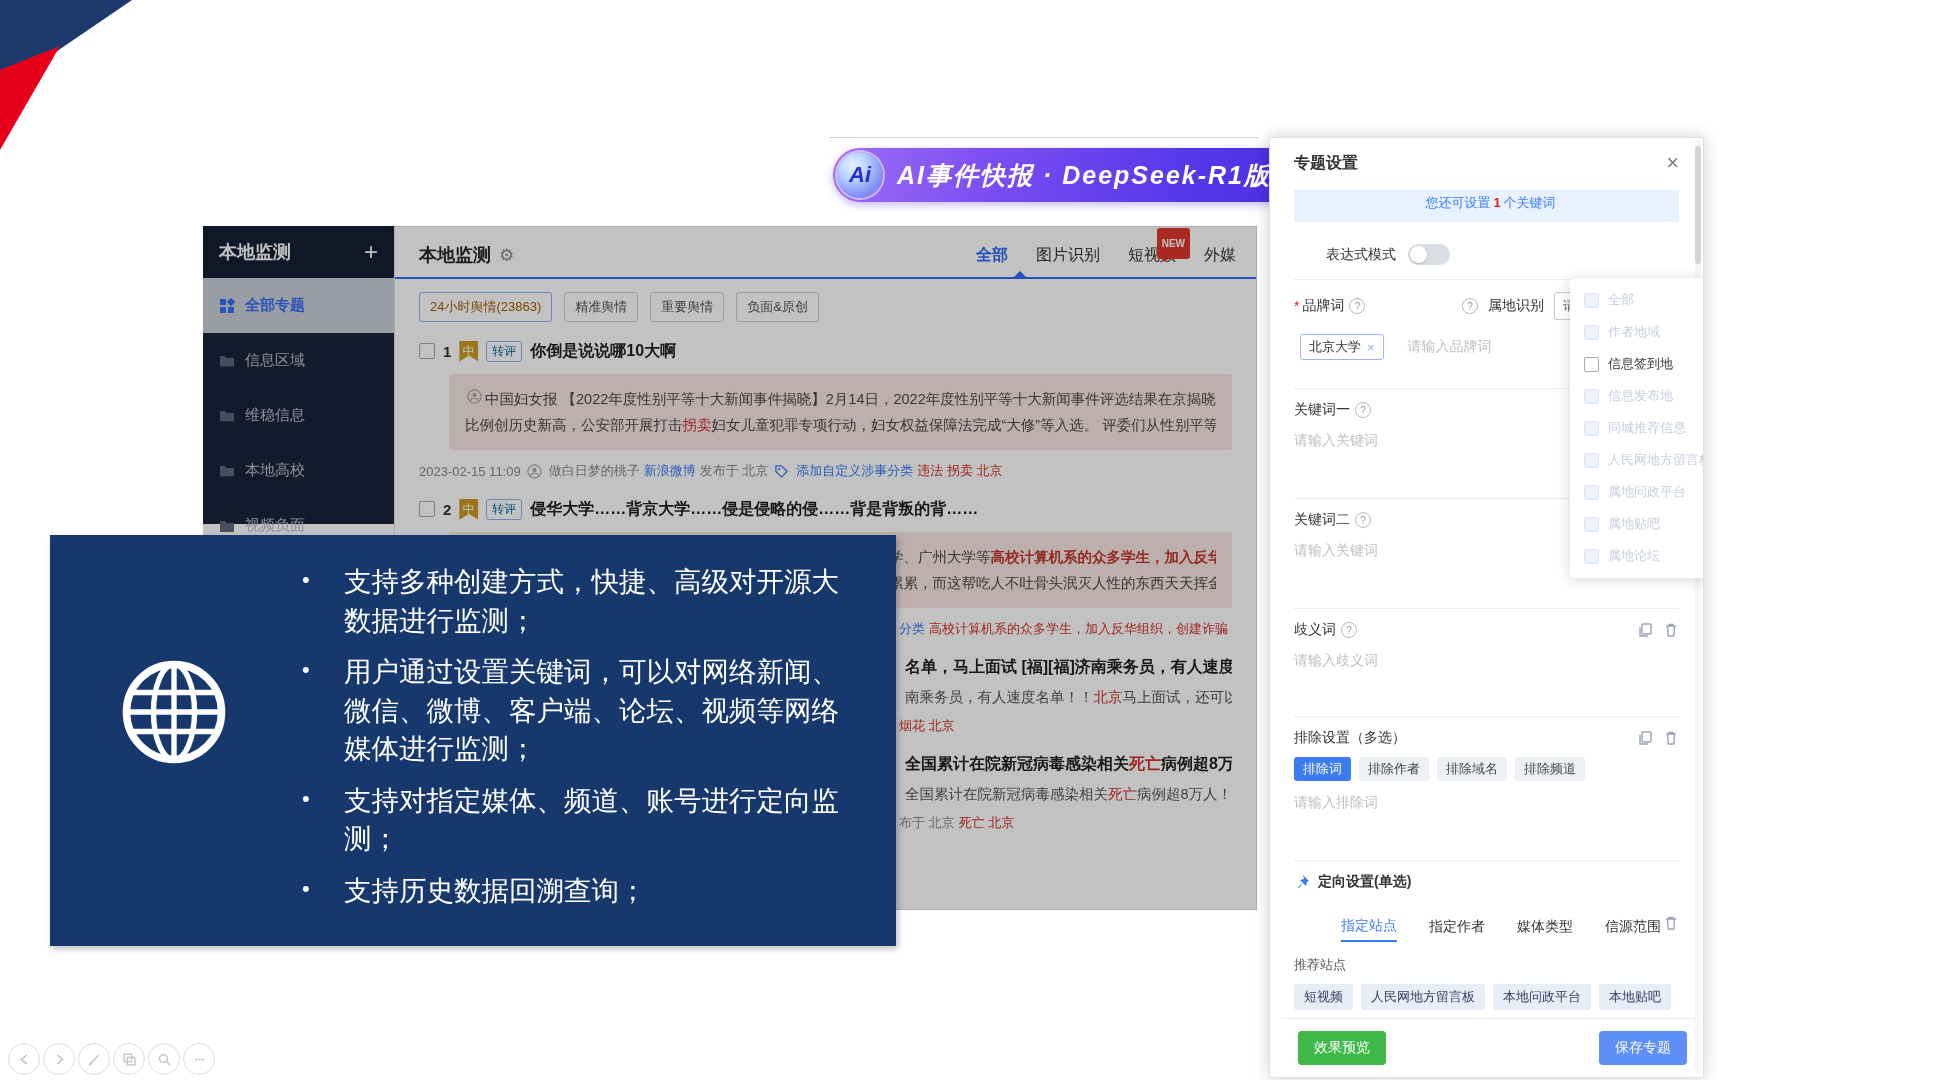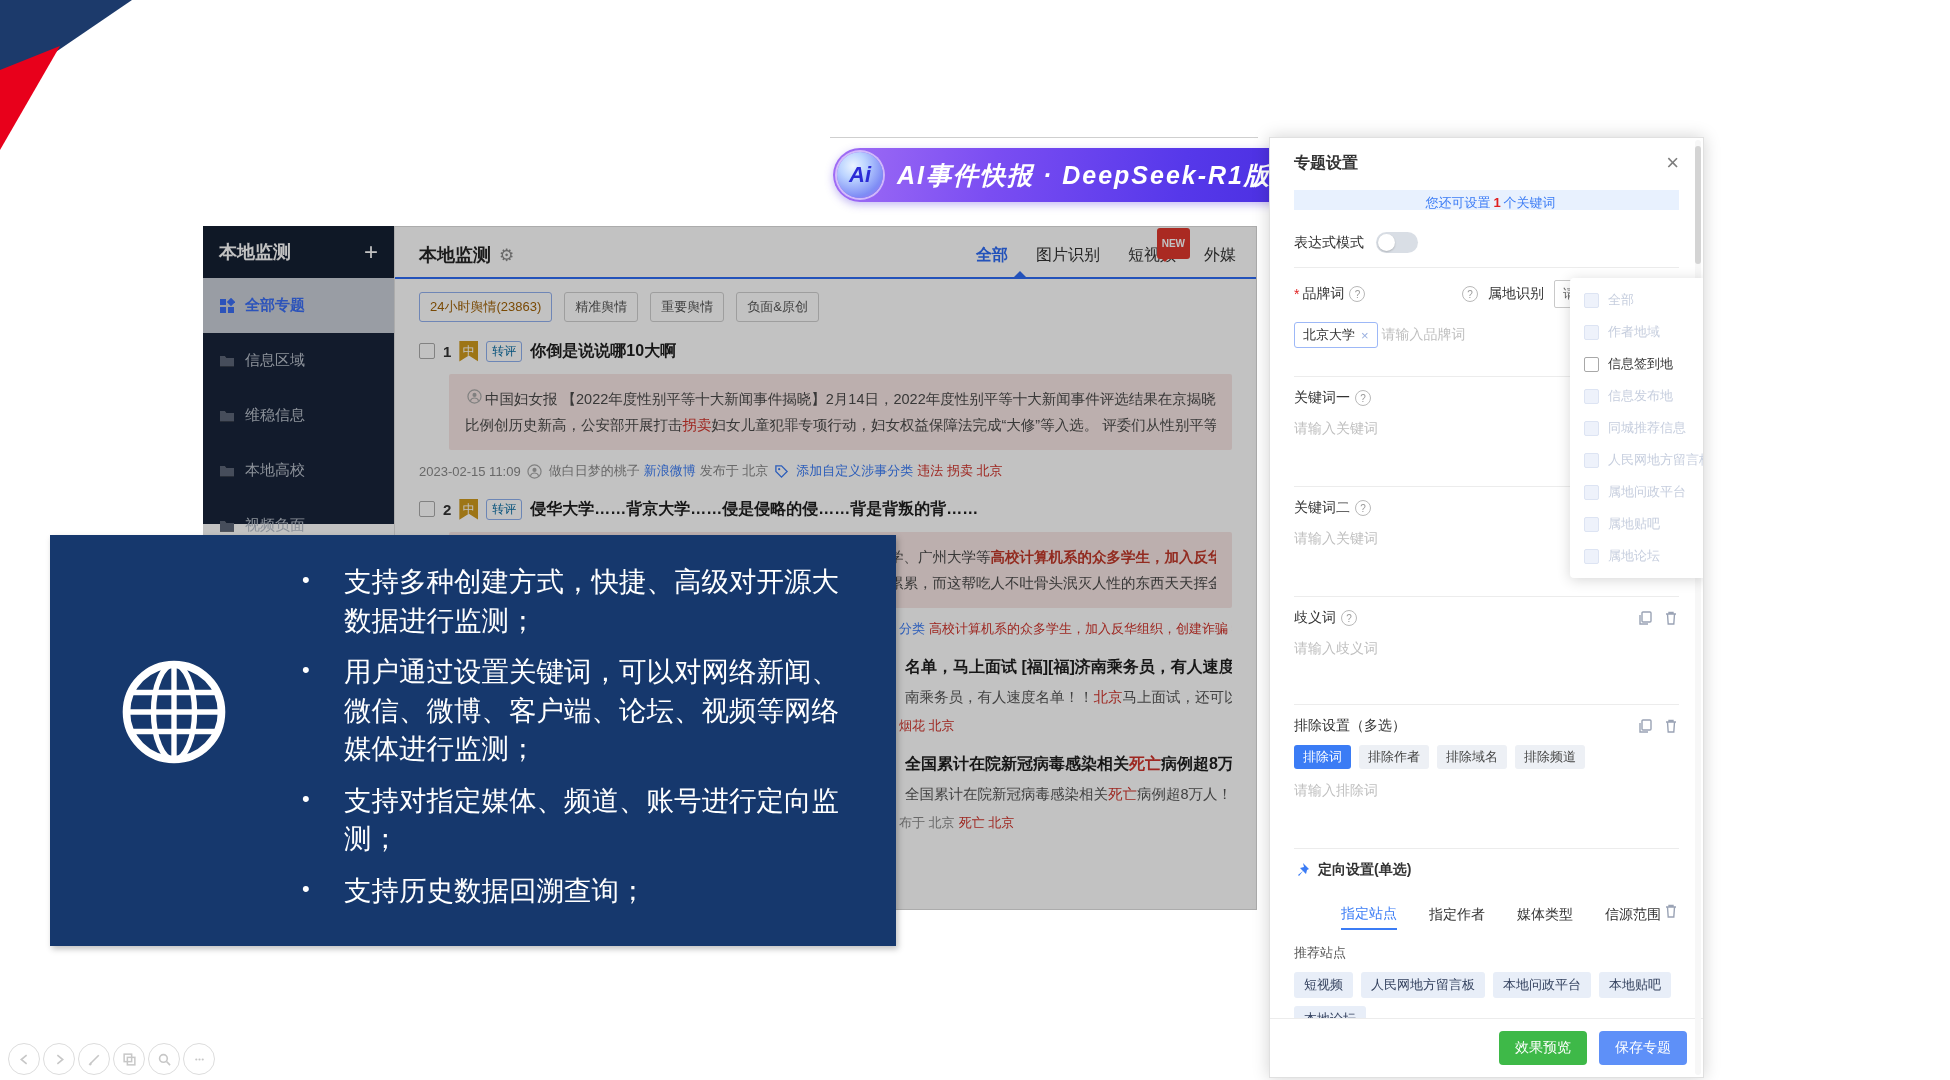--- a/index.html
+++ b/index.html
@@ -85,57 +85,57 @@
   
   .dim{position:absolute;left:0;top:89px;width:1054px;height:684px;background:rgba(0,0,0,0.24);z-index:5;pointer-events:none;}
 
   
   .panel{position:absolute;left:1066px;top:0;width:435px;height:941px;background:#fff;z-index:7;
     border:1px solid #e0e0e0;box-sizing:border-box;box-shadow:0 0 16px rgba(0,0,0,0.18);overflow:hidden;}
   .p-inner{padding:14px 24px 0;position:relative;}
   .p-title-row{display:flex;justify-content:space-between;align-items:center;}
   .p-title{font-size:16px;font-weight:700;color:#333;}
   .p-close{font-size:22px;color:#7d7d7d;cursor:pointer;line-height:1;}
-  .p-notice{margin-top:16px;height:20px;line-height:26px;background:#e8f1fe;text-align:center;font-size:13px;color:#3b7cf5;padding-left:8px;}
+  .p-notice{margin-top:16px;height:32px;line-height:26px;background:#e8f1fe;text-align:center;font-size:13px;color:#3b7cf5;padding-left:8px;}
   .p-notice b{color:#e02020;font-weight:700;margin:0 3px;}
-  .p-toggle-row{margin-top:22px;display:flex;align-items:center;gap:12px;font-size:14px;color:#333;}
+  .p-toggle-row{margin-top:22px;display:flex;align-items:center;gap:12px;font-size:14px;color:#333;margin-left:32px;}
   .toggle{width:42px;height:21px;border-radius:11px;background:#d9dee5;position:relative;cursor:pointer;}
   .toggle .knob{position:absolute;left:2px;top:2px;width:17px;height:17px;border-radius:50%;background:#fff;box-shadow:0 1px 2px rgba(0,0,0,.2);}
   .p-hr{border:none;border-top:1px solid #ececec;margin:14px 0 0;}
   .p-row{margin-top:12px;display:flex;align-items:center;font-size:14px;color:#333;}
   .p-right{margin-left:auto;display:flex;align-items:center;gap:10px;}
   .req{color:#e02020;margin-right:3px;}
   .q-ic{width:14px;height:14px;border:1px solid #b9b9b9;border-radius:50%;color:#999;font-size:10px;display:inline-flex;
     align-items:center;justify-content:center;margin-left:5px;flex:none;}
   .p-select{display:inline-flex;align-items:center;gap:8px;border:1px solid #c9c9c9;border-radius:2px;
     padding:4px 8px;font-size:13px;color:#666;cursor:pointer;}
   .chev{width:7px;height:7px;border-right:1.5px solid #888;border-bottom:1.5px solid #888;transform:rotate(45deg);margin-top:-3px;}
   .sm-ic{width:16px;height:16px;display:inline-flex;cursor:pointer;}
   .sm-ic svg{width:16px;height:16px;}
-  .p-tag-row{margin-top:14px;display:flex;align-items:center;gap:4px;}
+  .p-tag-row{margin-top:14px;display:flex;align-items:center;gap:24px;margin-left:6px;}
   .kw-tag{display:inline-flex;align-items:center;gap:6px;border:1px solid #9db8f7;border-radius:3px;
     padding:3px 8px;font-size:13px;color:#333;}
   .kw-tag .x{color:#9ab0e0;cursor:pointer;}
   .ph{color:#bfbfbf;font-size:14px;}
   .p-label{margin-top:12px;font-size:14px;color:#333;display:flex;align-items:center;}
   .p-ph-row{margin-top:12px;}
   .sp-lg{margin-top:48px;}
   .sp-md{margin-top:46px;}
   .ex-tabs{margin-top:10px;display:flex;gap:8px;}
   .ex-tab{font-size:13px;padding:3px 9px;border-radius:3px;background:#edf0f5;color:#444;cursor:pointer;white-space:nowrap;}
   .ex-tab.active{background:#3b7cf5;color:#fff;}
   .pin-ic{width:16px;height:16px;display:inline-flex;margin-right:8px;}
   .dir-tabs{margin-top:14px;display:flex;gap:32px;font-size:14px;color:#333;align-items:center;}
   .dir-tab{cursor:pointer;padding-bottom:5px;}
   .dir-tab.active{color:#3b7cf5;border-bottom:2px solid #3b7cf5;margin-left:47px;}
   .rec-label{margin-top:14px;font-size:13px;color:#555;}
   .site-tags{margin-top:10px;display:flex;gap:8px;flex-wrap:wrap;}
   .site-tag{background:#e8eef8;color:#33415e;font-size:13px;padding:4px 10px;border-radius:3px;cursor:pointer;white-space:nowrap;}
-  .p-footer{position:absolute;left:0;right:0;bottom:0;border-top:1px solid #ececec;background:#fff;
-    display:flex;justify-content:flex-end;gap:12px;padding:12px 16px;}
+  .p-footer{position:absolute;left:12px;right:0;bottom:0;border-top:1px solid #ececec;background:#fff;
+    display:flex;justify-content:space-between;gap:12px;padding:12px 16px;}
   .btn{border:none;border-radius:4px;color:#fff;font-size:14px;padding:8px 16px;cursor:pointer;}
   .btn-green{background:#3eb948;}
   .btn-blue{background:#5e90f8;}
   .p-track{position:absolute;right:2px;top:2px;bottom:2px;width:6px;background:#f7f7f7;border-radius:3px;}
   .p-thumb{position:absolute;right:2px;top:8px;width:6px;height:118px;background:#d4d4d4;border-radius:3px;}
 
   
   .dropdown{position:absolute;left:300px;top:140px;width:136px;background:#fff;border-radius:4px;
     box-shadow:0 2px 14px rgba(0,0,0,0.16);padding:6px 0;z-index:9;}
   .dd-item{display:flex;align-items:center;gap:9px;padding:7px 14px;font-size:13px;color:#333;cursor:pointer;white-space:nowrap;}

